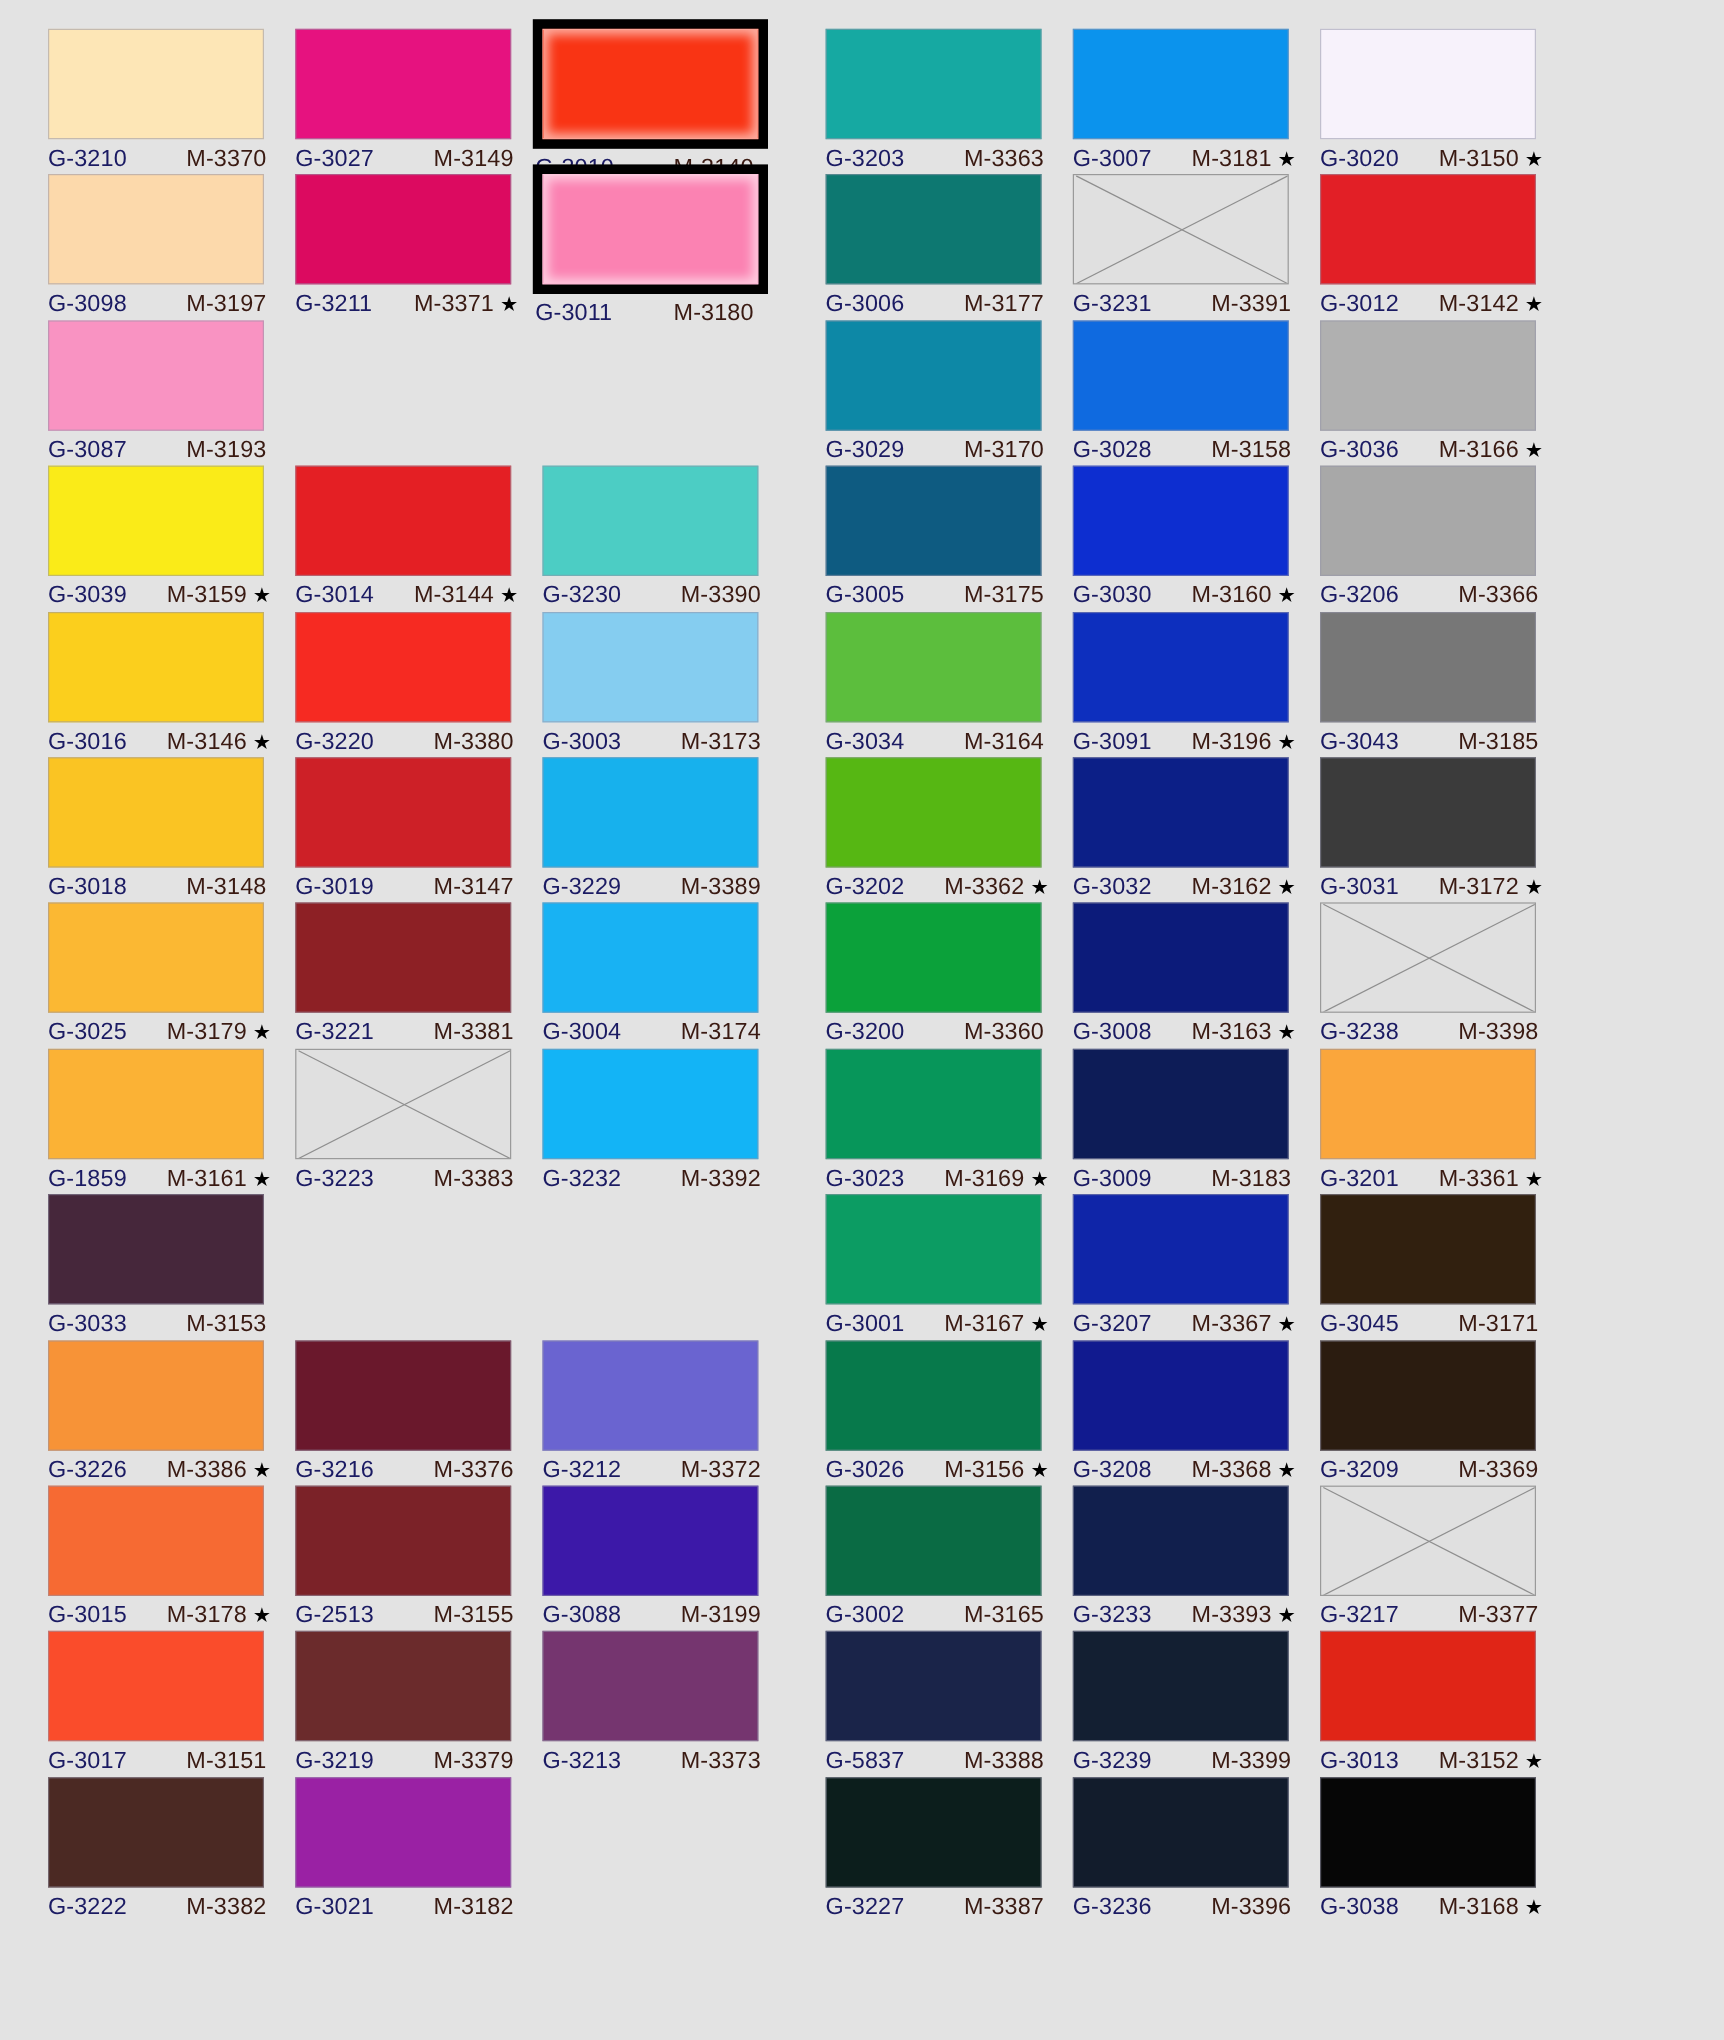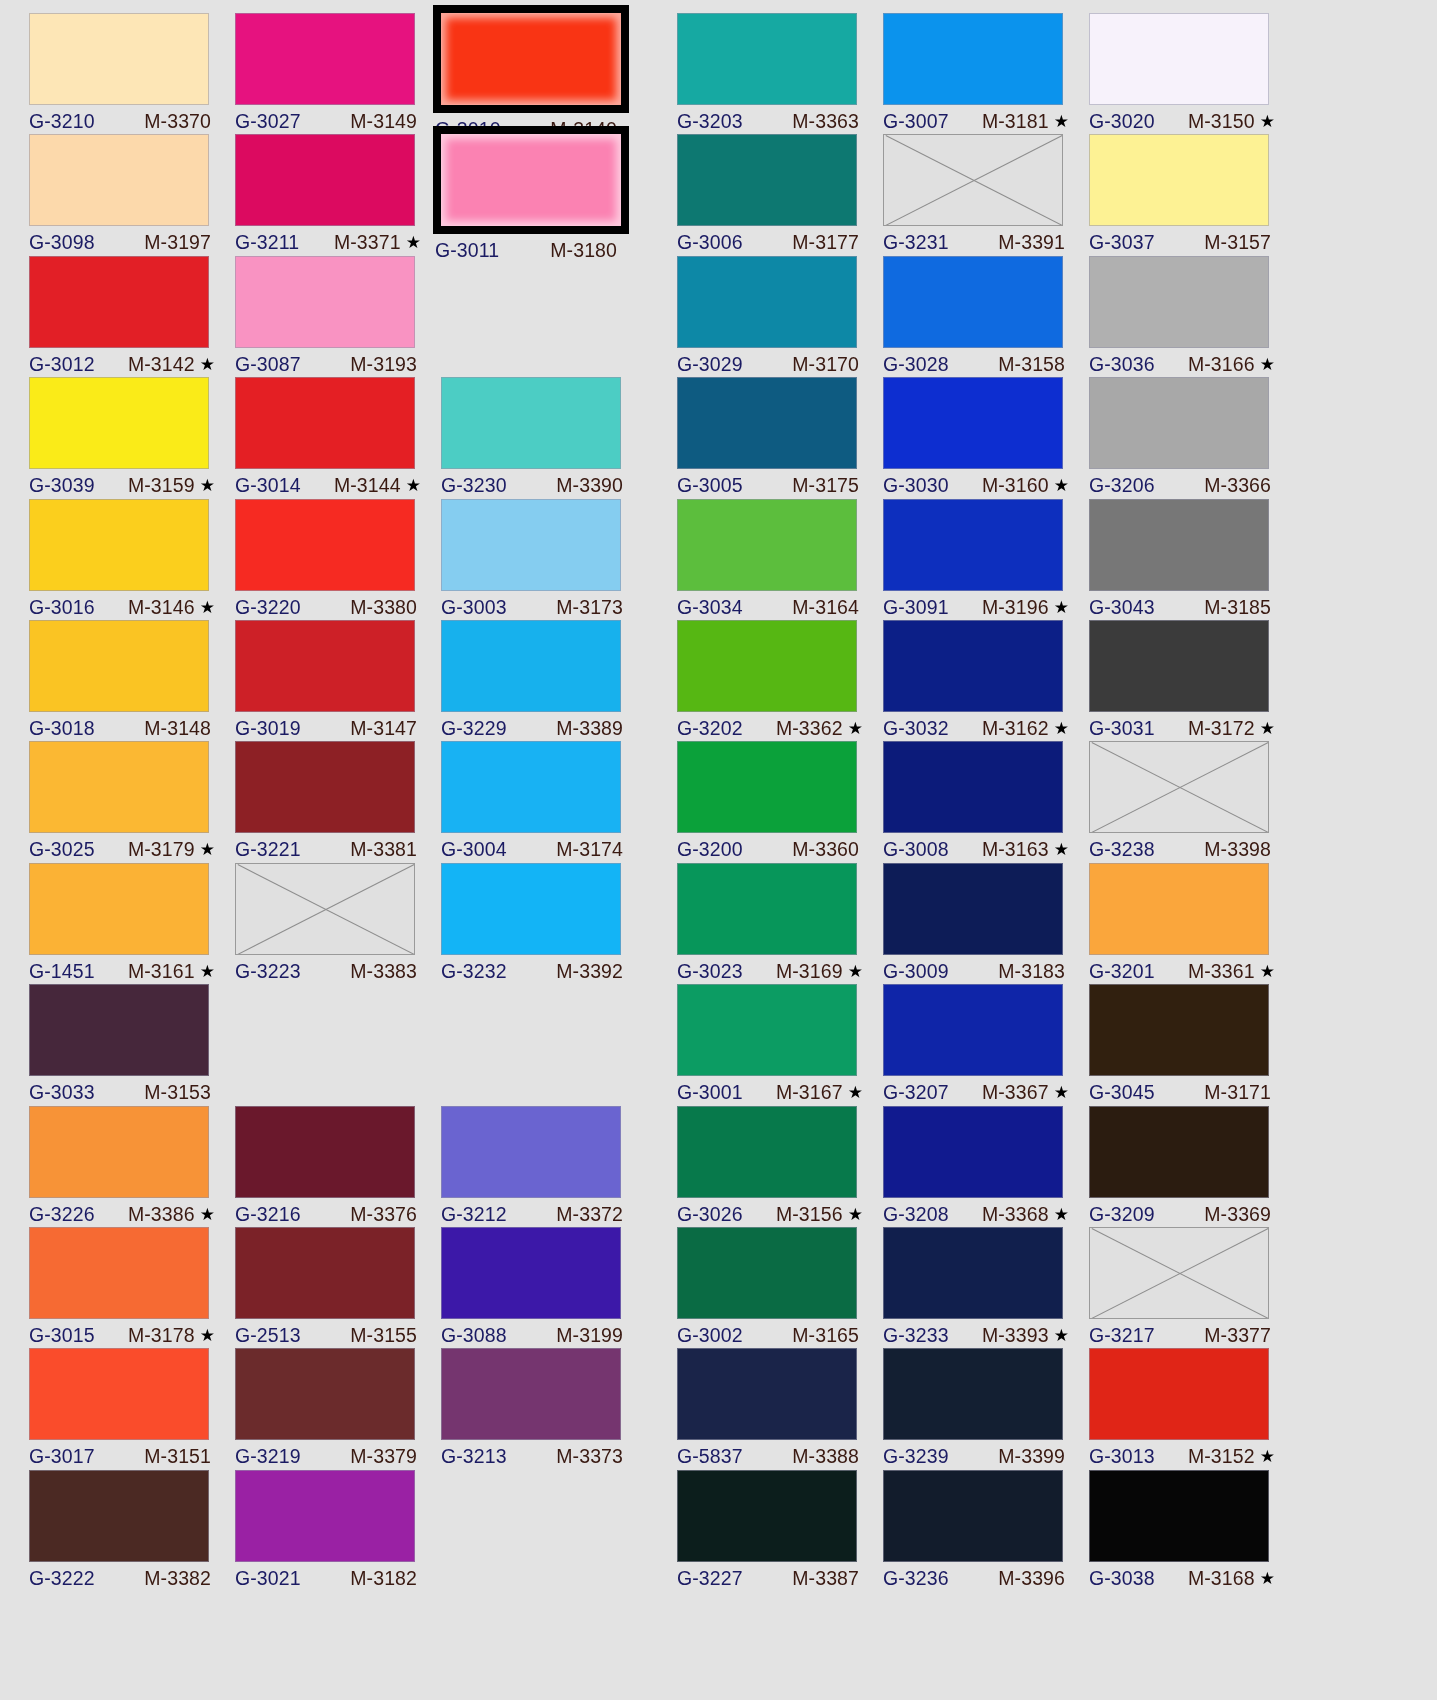--- a/index.html
+++ b/index.html
@@ -6,21 +6,21 @@
   body{
     width:1437px;height:1700px;
     background:#e3e3e3;
     font-family:"Liberation Sans","DejaVu Sans",sans-serif;
     overflow:hidden;
   }
   #chart{
     position:relative;
     width:1277px;height:1700px;
     box-sizing:border-box;
-    padding:1px;
+    padding:12px;
   }
   .grid{
     display:grid;
     grid-template-columns:206px 206px 206px 30px 206px 206px 206px;
     grid-auto-rows:121.4px;
     column-gap:0;
     row-gap:0;
     padding-left:28px;
     padding-top:12px;
     box-sizing:border-box;
@@ -230,32 +230,20 @@
         <div class="labels">
           <span class="g-code">G-3231</span>
           <span class="m-wrap">
             <span class="m-code">M-3391</span>
             <span class="star hidden">★</span>
           </span>
         </div>
       </div>
       <div class="cell">
         <div class="swatch-wrap">
-          <div class="swatch" style="background: rgb(253, 242, 148);"></div>
-        </div>
-        <div class="labels">
-          <span class="g-code">G-3037</span>
-          <span class="m-wrap">
-            <span class="m-code">M-3157</span>
-            <span class="star hidden">★</span>
-          </span>
-        </div>
-      </div>
-      <div class="cell">
-        <div class="swatch-wrap">
           <div class="swatch" style="background: rgb(226, 31, 38);"></div>
         </div>
         <div class="labels">
           <span class="g-code">G-3012</span>
           <span class="m-wrap">
             <span class="m-code">M-3142</span>
             <span class="star">★</span>
           </span>
         </div>
       </div>
@@ -598,21 +586,21 @@
             <span class="m-code">M-3398</span>
             <span class="star hidden">★</span>
           </span>
         </div>
       </div>
       <div class="cell">
         <div class="swatch-wrap">
           <div class="swatch" style="background: rgb(251, 178, 53);"></div>
         </div>
         <div class="labels">
-          <span class="g-code">G-1451</span>
+          <span class="g-code">G-1859</span>
           <span class="m-wrap">
             <span class="m-code">M-3161</span>
             <span class="star">★</span>
           </span>
         </div>
       </div>
       <div class="cell">
         <div class="swatch-wrap">
           <div class="swatch empty"></div>
         </div>

